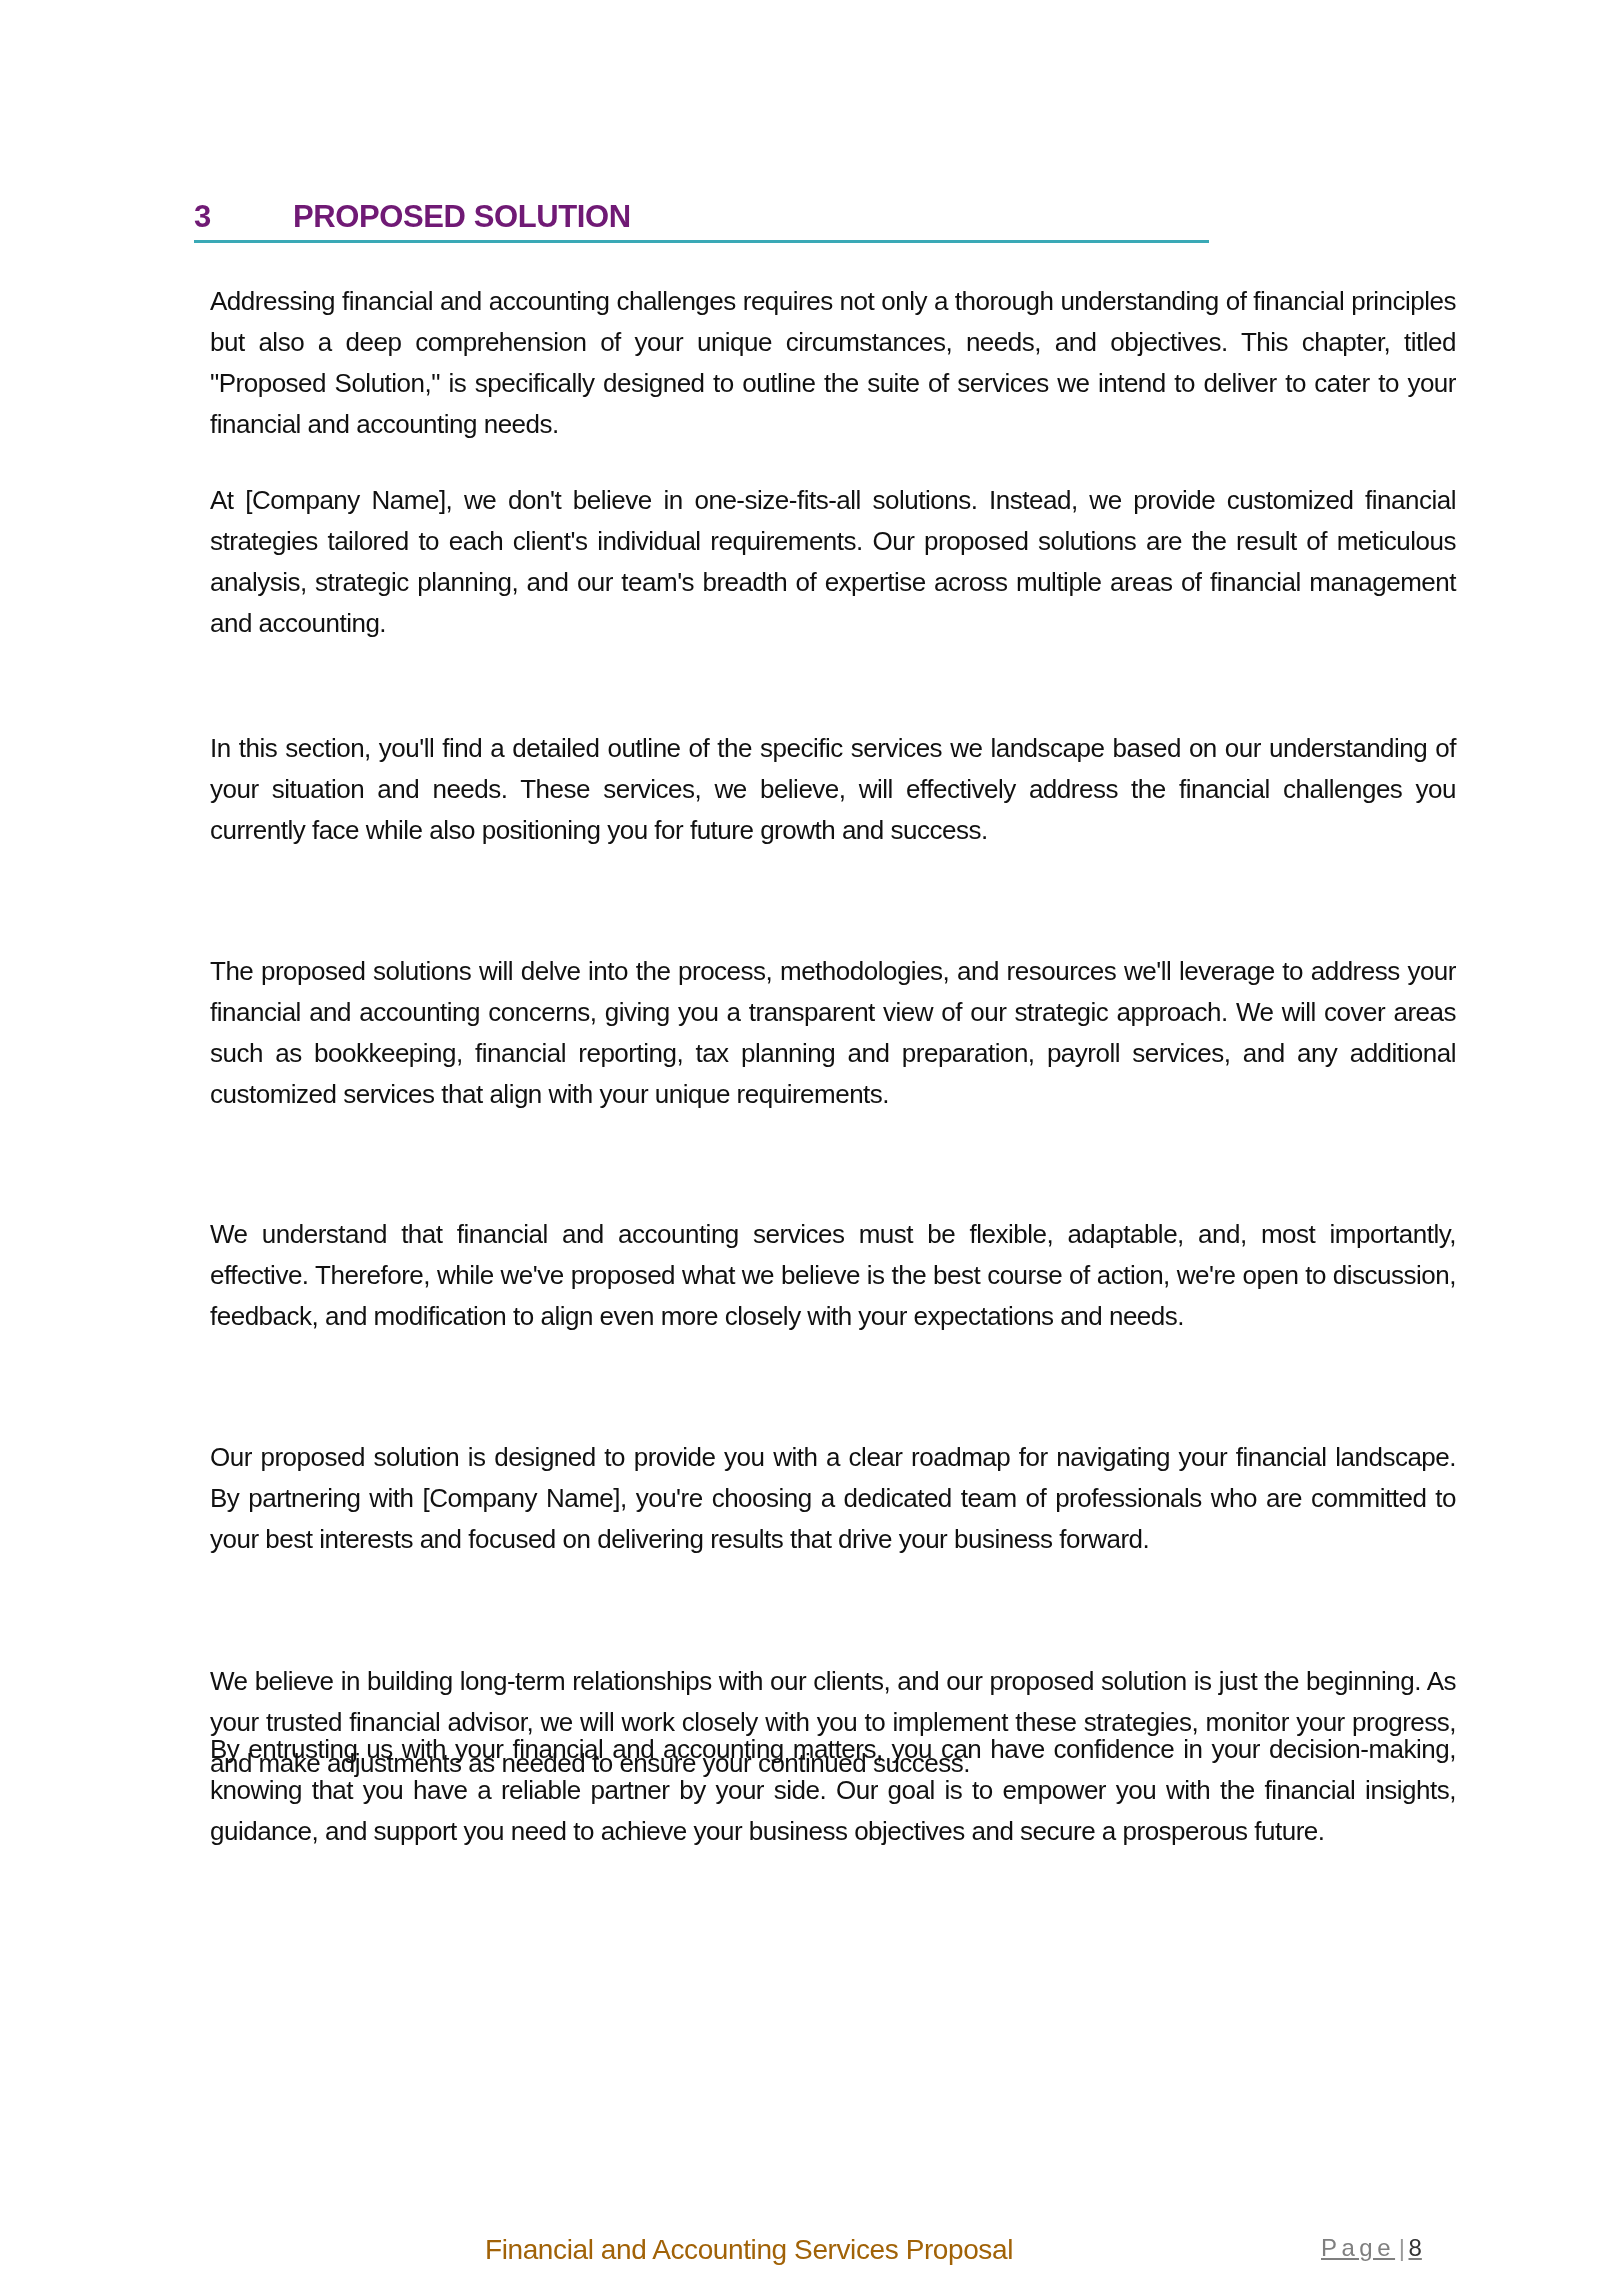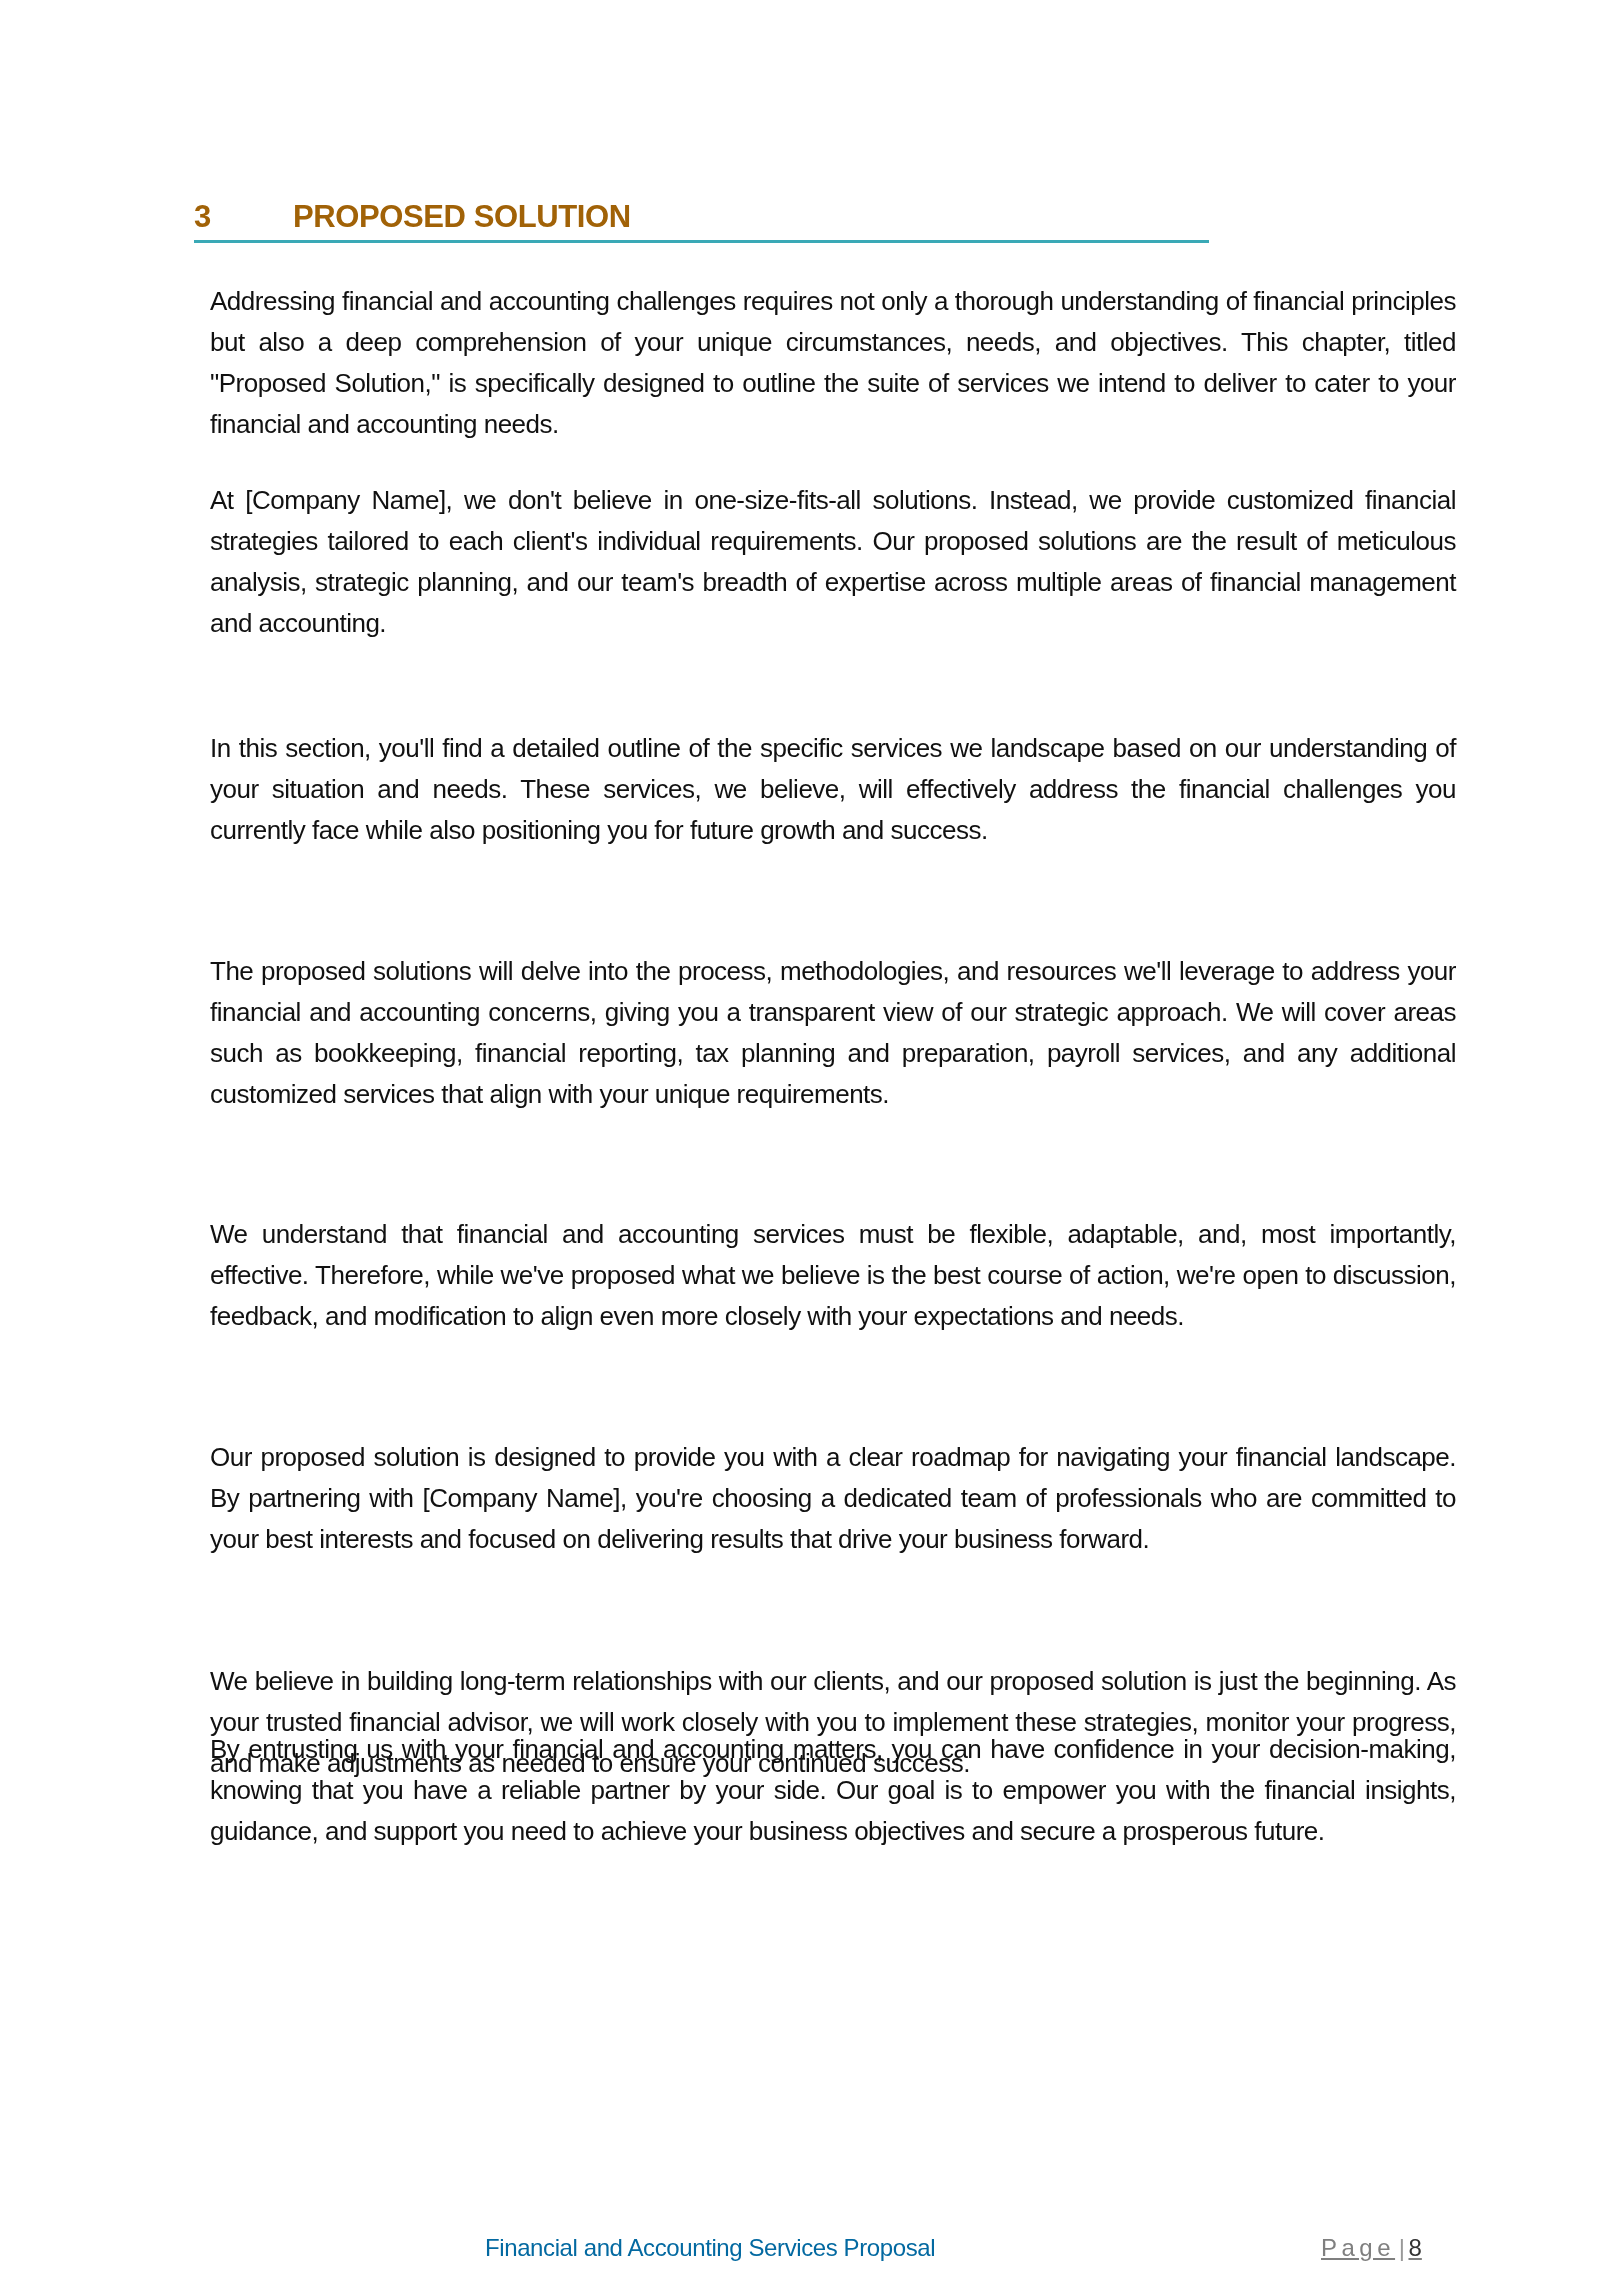--- a/index.html
+++ b/index.html
@@ -1,26 +1,26 @@
 <!DOCTYPE html>
 <html style="font-size:14.3px"><head>
 <meta charset="utf-8">
 <style>
   html, body { margin: 0; padding: 0; background: #ffffff; }
   body { width: 1622px; height: 2293px; position: relative; overflow: hidden;
          font-family: "Liberation Sans", sans-serif; color: #111111; }
   .page { position: absolute; left: 0; top: 0; width: 1622px; height: 2293px; }
   .heading { position: absolute; left: 194px; top: 195px; width: 1015px;
-             color: #a16207; font-weight: bold; font-size: 31px; line-height: 43px;
+             color: #701a75; font-weight: bold; font-size: 31px; line-height: 43px;
              letter-spacing: -0.4px; }
   .heading .num { display: inline-block; width: 99px; }
   .rule { position: absolute; left: 194px; top: 240px; width: 1015px; height: 2.7px; background: #3aa9b6; }
   .para { position: absolute; left: 194px; width: 1246px; font-size: 26px; line-height: 41px;
           text-align: justify; letter-spacing: -0.5px; margin: 16px; }
-  .footer-title { position: absolute; left: 485px; top: 2234px; font-size: 24px; color: #0369a1;
+  .footer-title { position: absolute; left: 485px; top: 2234px; font-size: 28px; color: #a16207;
                   letter-spacing: -0.4px; }
   .footer-page { position: absolute; left: 1321px; top: 2234px; font-size: 24px; color: #7f7f7f;
                  letter-spacing: 4.5px; text-decoration: underline; }
   .footer-page .sep { color: #999; margin: 0 3.6px; letter-spacing: 0; }
   .footer-page .pn { color: #333; letter-spacing: 0; }
 </style>
 </head>
 <body>
 
 <div class="page">

